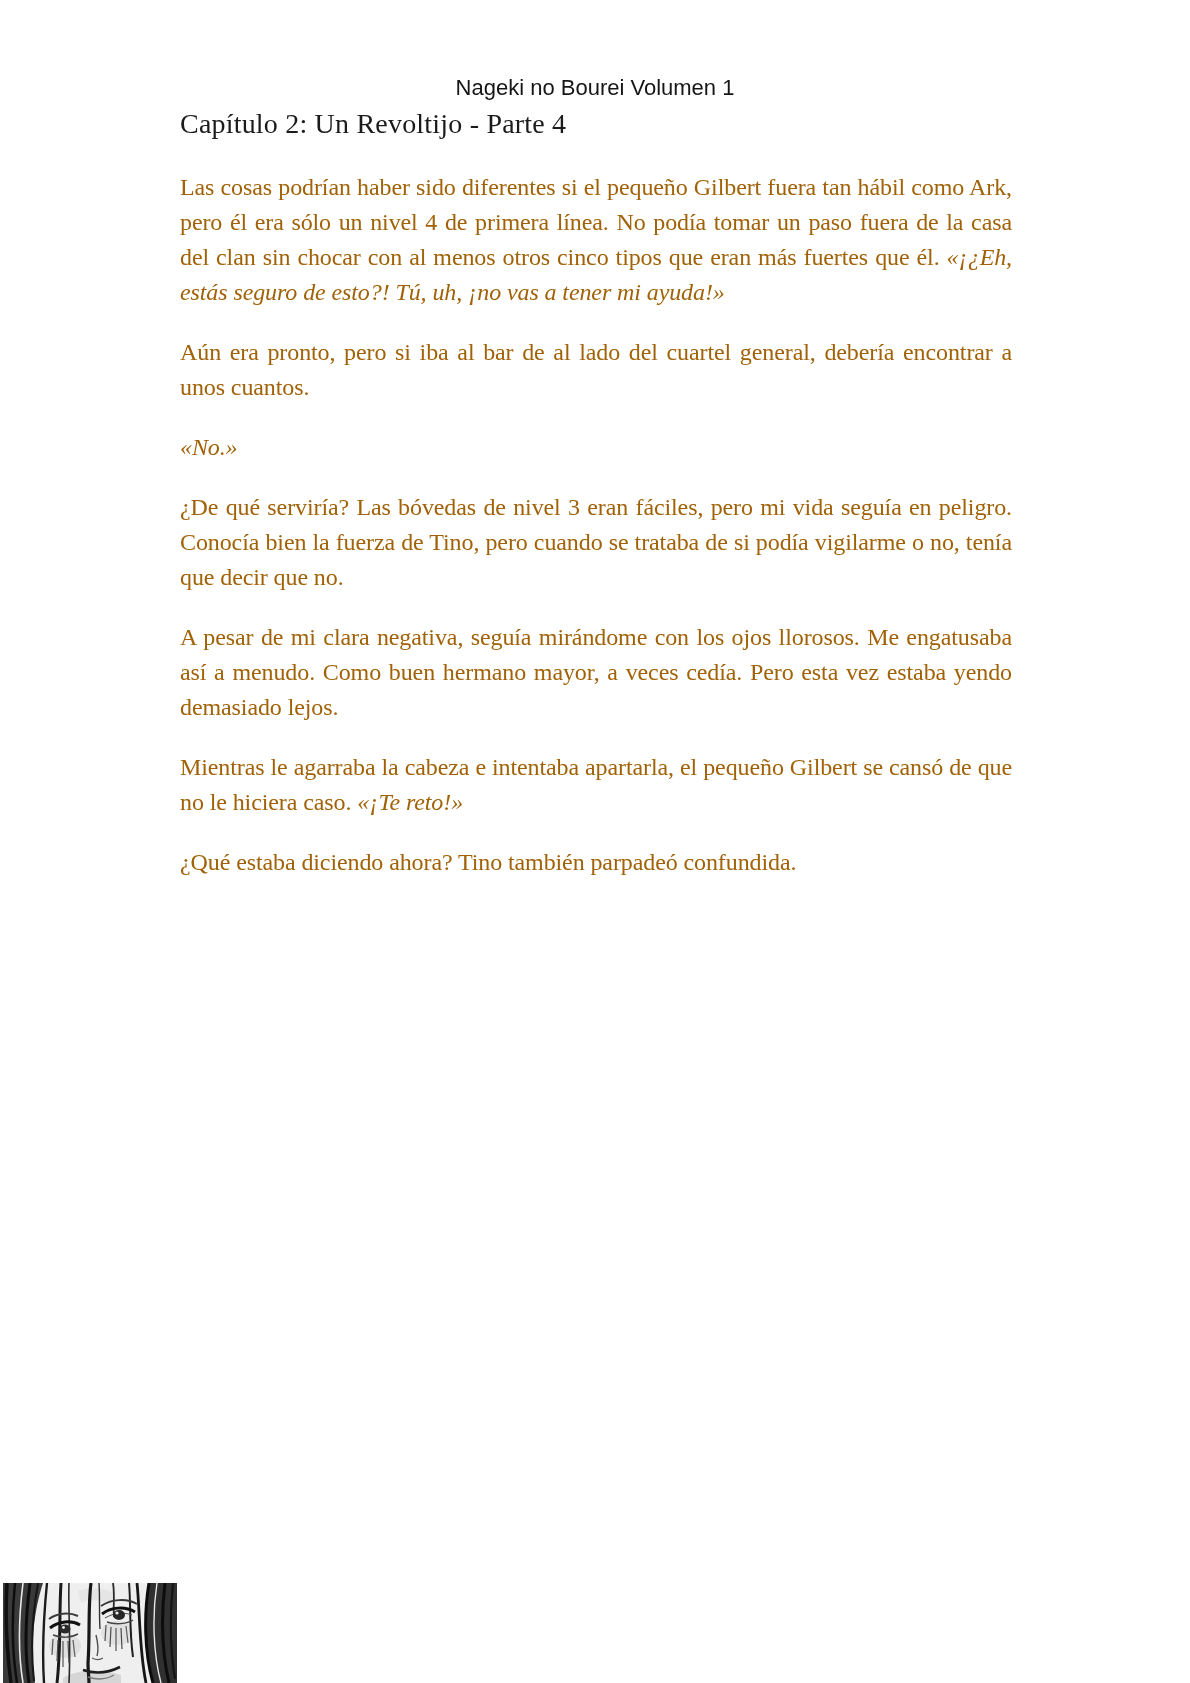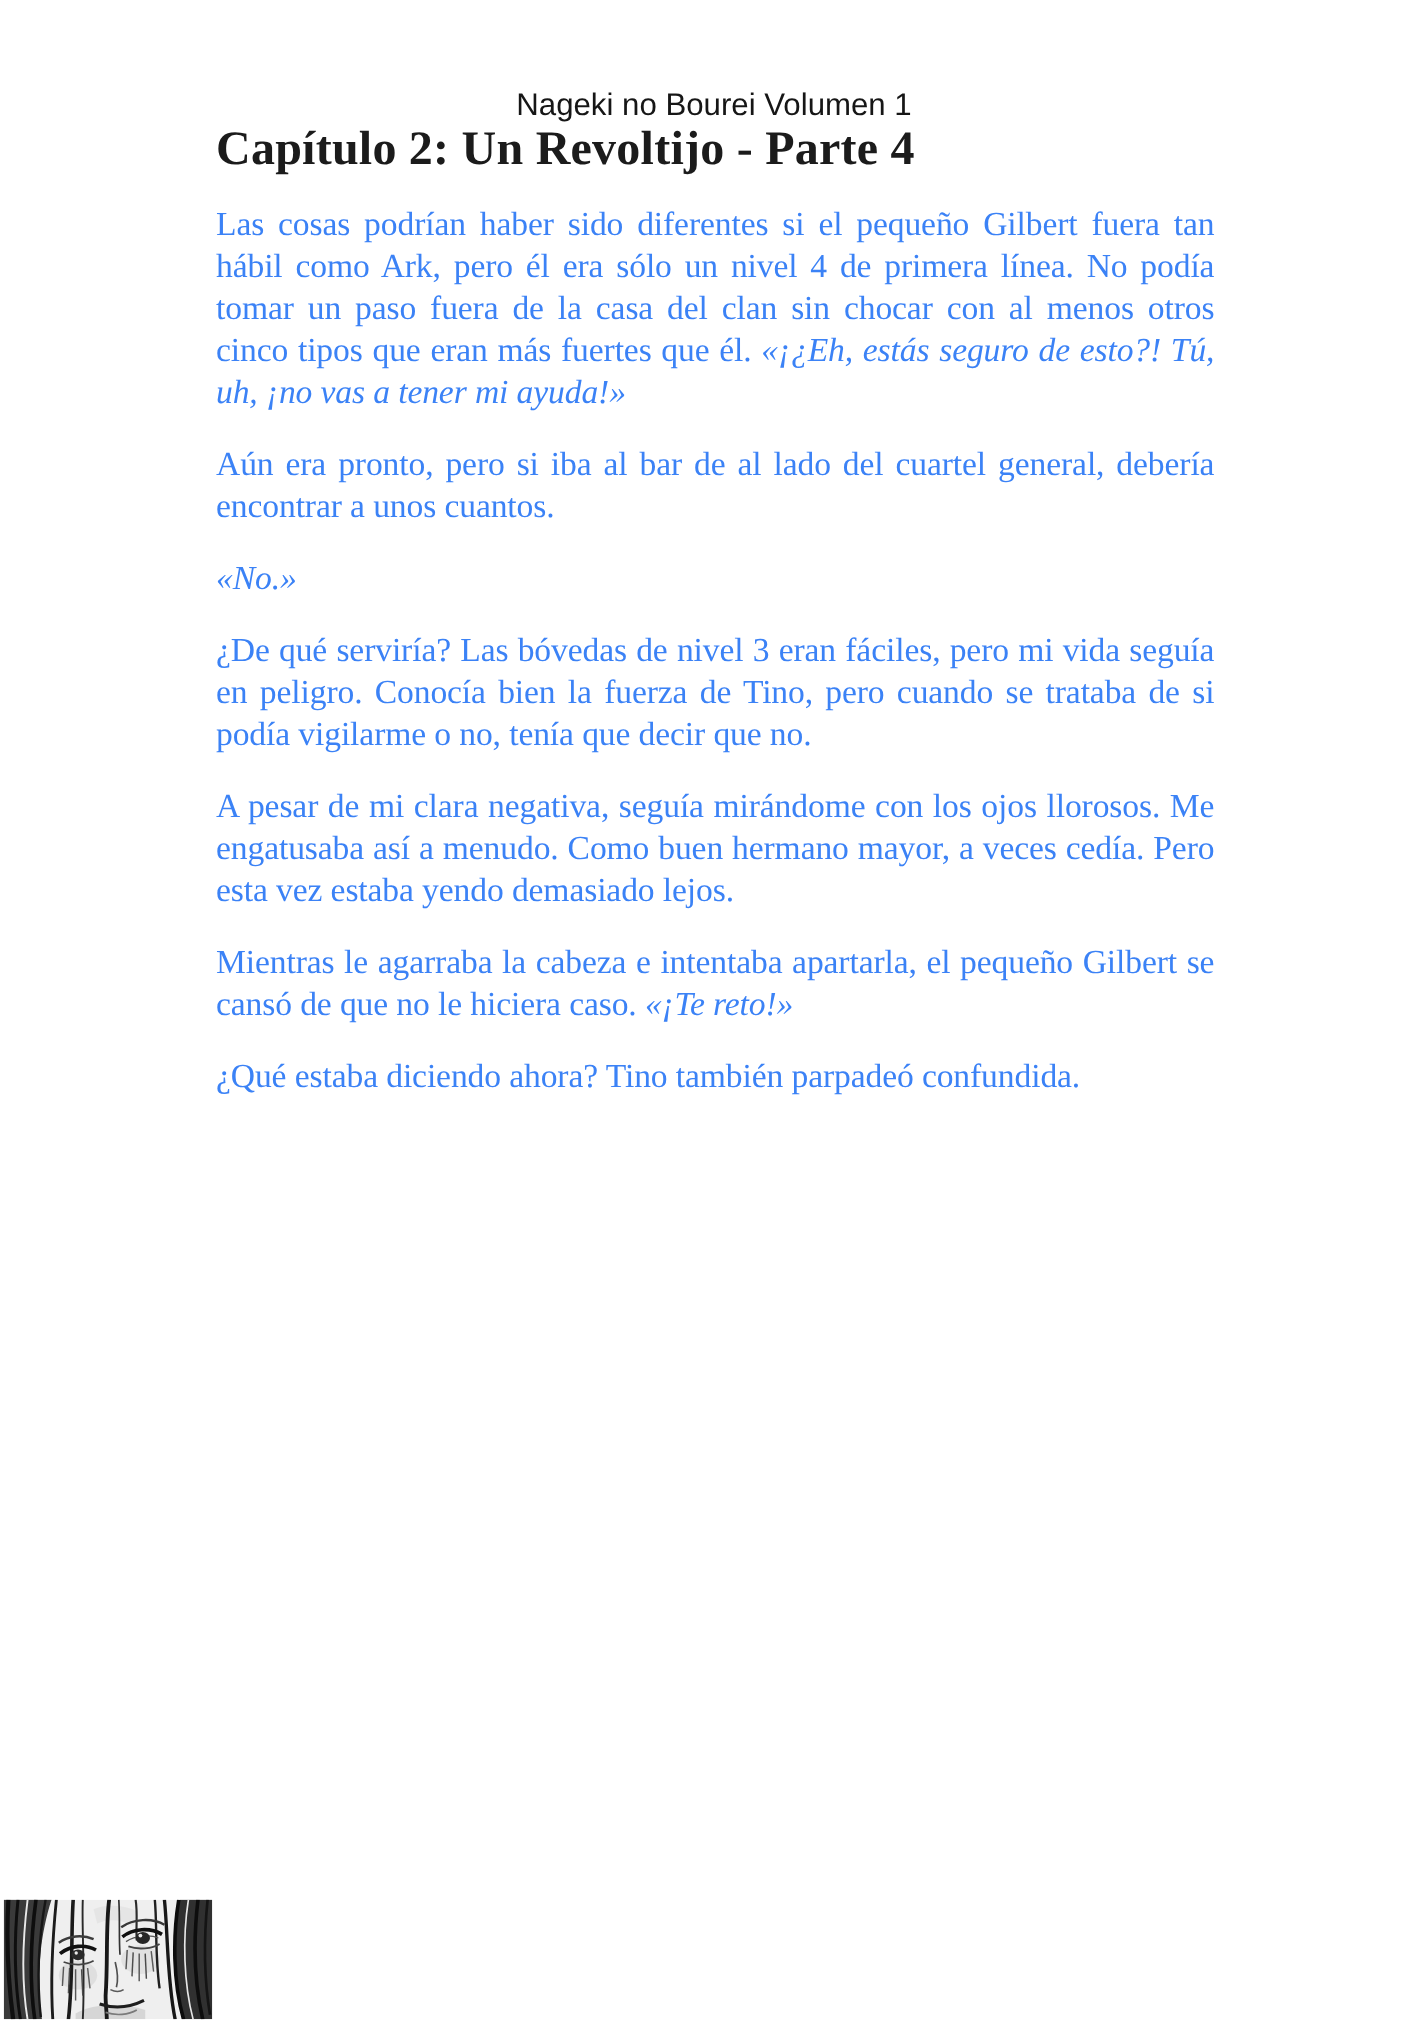--- a/index.html
+++ b/index.html
@@ -9,43 +9,43 @@
     position: relative;
     overflow: hidden;
     font-family: "Liberation Serif", serif;
     color: #1b1b1b;
   }
   .doc-header {
     padding-top: 70px;
     width: 1190px;
     text-align: center;
     font-family: "Liberation Sans", sans-serif;
-    font-size: 26px;
+    font-size: 22px;
     line-height: 35px;
     color: #161616;
   }
   .content {
     margin-left: 180px;
     width: 832px;
   }
   .chapter-heading {
     font-family: "Liberation Serif", serif;
-    font-weight: bold;
-    font-size: 40px;
+    font-weight: normal;
+    font-size: 28px;
     line-height: 38px;
     margin: 0 0 27px 0;
     letter-spacing: 0.2px;
   }
   .para {
-    font-size: 28px;
+    font-size: 24px;
     line-height: 35px;
     text-align: justify;
     margin: 0 0 25px 0;
     letter-spacing: -0.1px;
-    color: #3b82f6;
+    color: #a16207;
   }
   .para em { font-style: italic; }
   .footer-illustration {
     position: absolute;
     left: 3px;
     top: 1583px;
     width: 174px;
     height: 100px;
     margin: 0;
     overflow: hidden;

